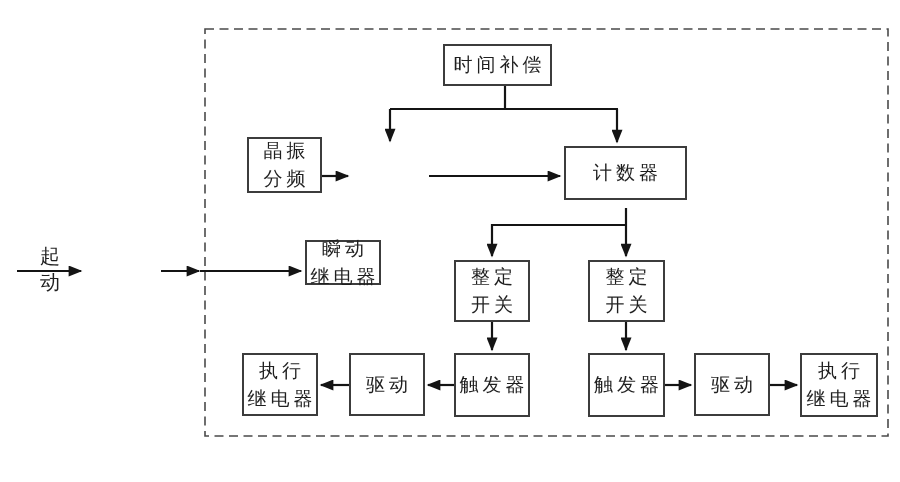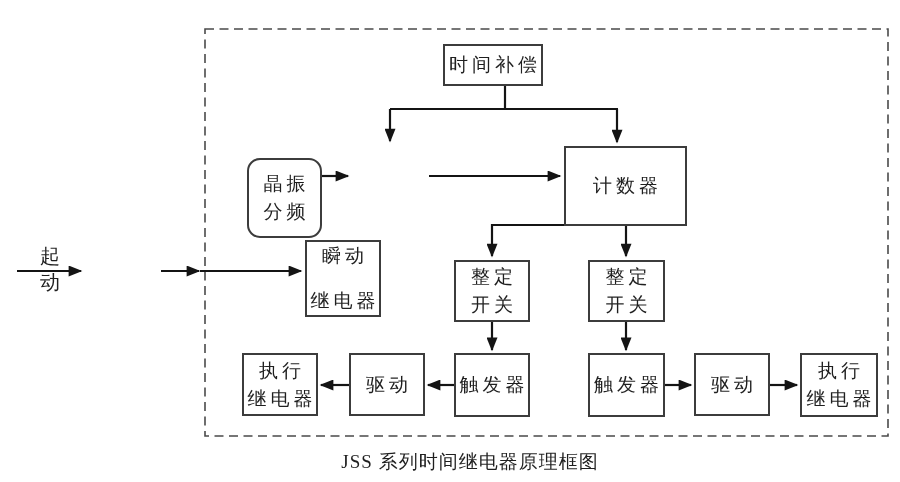--- a/index.html
+++ b/index.html
@@ -26,26 +26,26 @@
     box-sizing:border-box;
     background:var(--background);
     border:2px solid var(--border);
     display:flex;flex-direction:column;align-items:center;justify-content:center;
     color:var(--text);
     font-size:19px;line-height:28px;
     z-index:2;
   }
   .box span{letter-spacing:4px;margin-right:-4px;white-space:nowrap;}
   
-  .b-timecomp{left:443px;top:44px;width:100px;height:42px;}
-  .b-crystal {left:247px;top:158px;width:75px;height:80px;border-radius:13px;}
+  .b-timecomp{left:443px;top:44px;width:109px;height:42px;}
+  .b-crystal {left:247px;top:137px;width:75px;height:56px;}
   .b-divider {left:352px;top:145px;width:77px;height:62px;}
-  .b-counter {left:564px;top:146px;width:123px;height:80px;}
+  .b-counter {left:564px;top:146px;width:123px;height:54px;}
   .b-power   {left:84px; top:240px;width:77px;height:62px;}
-  .b-instant {left:305px;top:240px;width:76px;height:77px;justify-content:space-between;}
+  .b-instant {left:305px;top:240px;width:76px;height:45px;}
   .b-set-l   {left:454px;top:260px;width:76px;height:62px;}
   .b-set-r   {left:588px;top:260px;width:77px;height:62px;}
   .b-trig-l  {left:454px;top:353px;width:76px;height:64px;}
   .b-drive-l {left:349px;top:353px;width:76px;height:63px;}
   .b-exec-l  {left:242px;top:353px;width:76px;height:63px;}
   .b-trig-r  {left:588px;top:353px;width:77px;height:64px;}
   .b-drive-r {left:694px;top:353px;width:76px;height:63px;}
   .b-exec-r  {left:800px;top:353px;width:78px;height:64px;}
   #start-label{
     position:absolute;left:26px;top:243px;width:48px;
@@ -153,15 +153,14 @@
 
   <div class="box b-drive-r">
     <span>驱动</span>
   </div>
 
   <div class="box b-exec-r">
     <span>执行</span>
     <span>继电器</span>
   </div>
 
-  <div id="caption">JSS 系列时间继电器原理框图</div>
 
 </div>
 
 </body></html>

